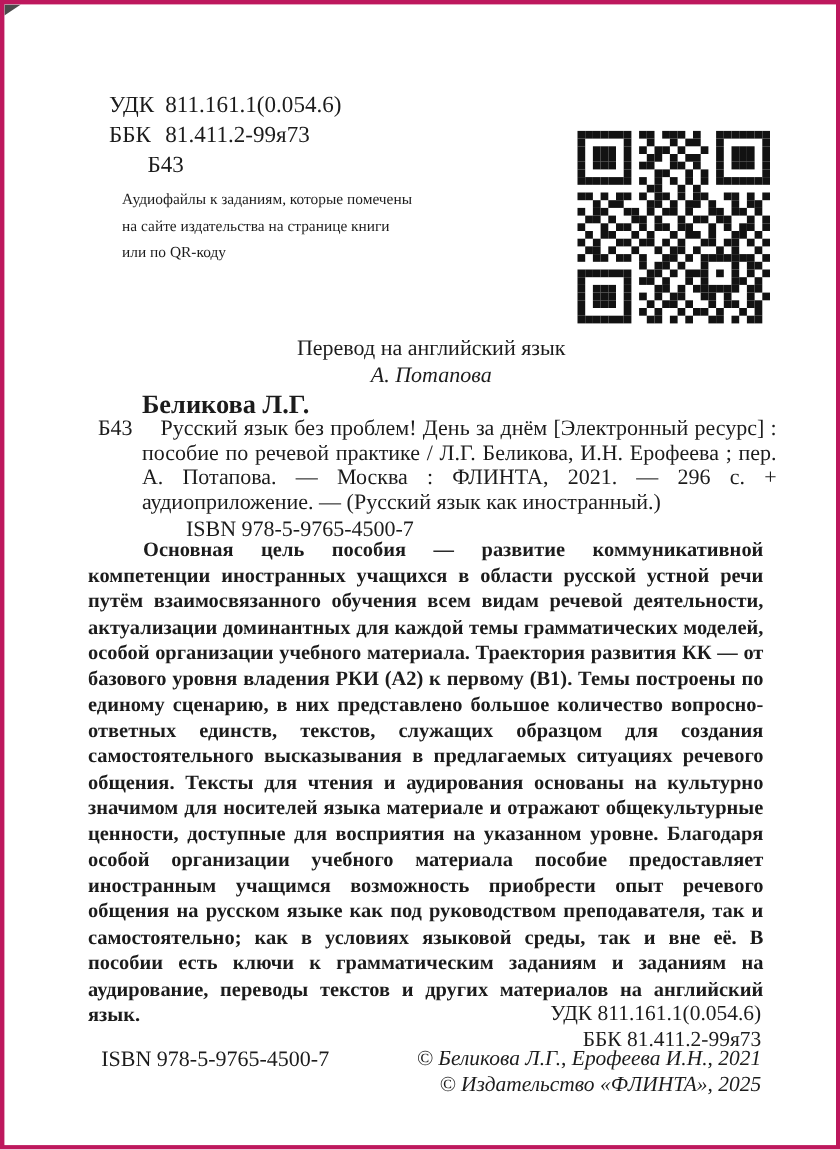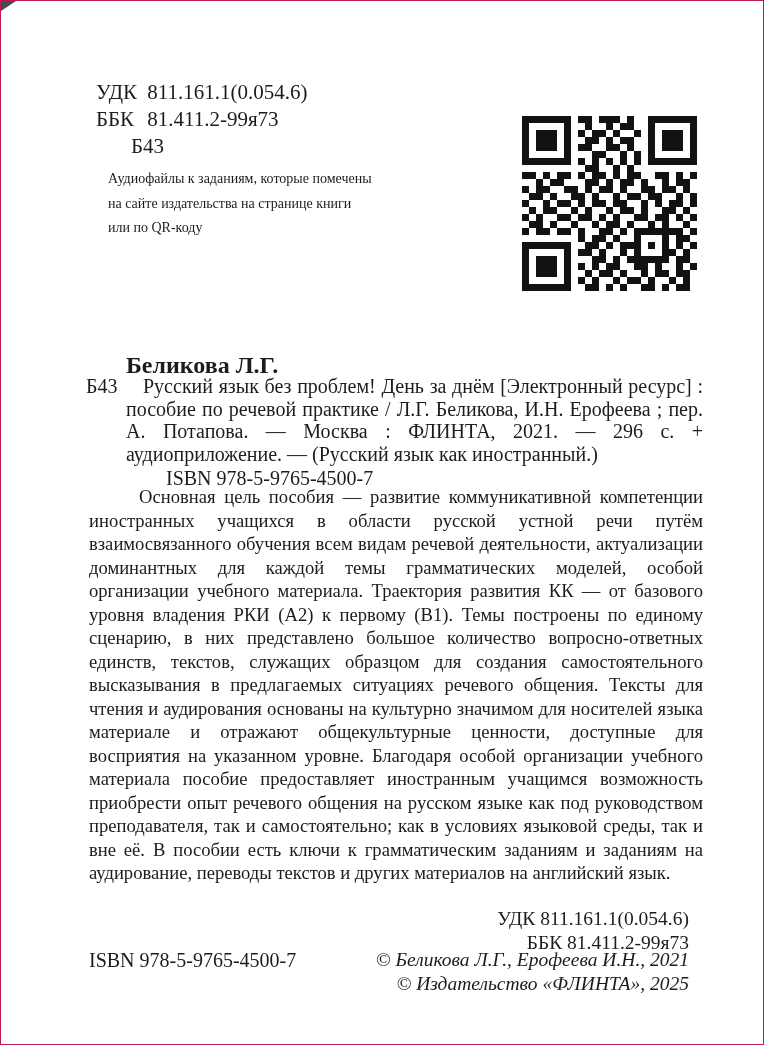--- a/index.html
+++ b/index.html
@@ -1,20 +1,20 @@
 <!DOCTYPE html>
 <html lang="ru"><head>
 <meta charset="utf-8">
 <style>
   html,body{margin:0;padding:0;background:#ffffff;}
   .page{
     position:relative;
     width:764px;height:1045px;
     background:#ffffff;
-    border:1px solid #be185d;
+    border:4px solid #be185d;
     box-sizing:border-box;
     font-family:"Liberation Serif","DejaVu Serif",serif;
     color:#1c1c1c;
     overflow:hidden;
   }
   .corner-artifact{
     position:absolute;top:0;left:0;width:0;height:0;
     border-top:10px solid #4b4b4b;border-right:15px solid transparent;
   }
   
@@ -32,21 +32,21 @@
   
   .translation{position:absolute;left:88px;top:301px;width:600px;text-align:center;font-size:20px;line-height:24px;}
   .translation .translator{font-style:italic;}
   
   .catalog-author{position:absolute;left:125px;top:351px;font-size:24px;font-weight:bold;}
   .catalog-entry{position:absolute;left:85px;top:374px;width:617px;font-size:20px;line-height:22.6px;}
   .catalog-entry .code{position:absolute;left:0;top:0;}
   .catalog-entry .desc{margin:0 0 0 40px;text-align:justify;text-indent:17px;font-family:Liberation Serif, serif;}
   .catalog-isbn{position:absolute;left:165px;top:466px;font-size:20px;}
   
-  .annotation{position:absolute;left:88px;top:484px;width:614px;font-size:18.6px;line-height:23.5px;}
+  .annotation{position:absolute;left:76px;top:484px;width:614px;font-size:18.6px;line-height:23.5px;font-weight:bold;}
   .annotation p{margin:0;text-align:justify;text-indent:50px;}
   
   .footer-codes{position:absolute;left:88px;top:906px;width:600px;text-align:right;font-size:19.5px;line-height:24.4px;white-space:nowrap;}
   
   .bottom-row{position:absolute;left:88px;top:947px;width:600px;display:flex;justify-content:space-between;align-items:flex-start;}
   .bottom-row .isbn-left{font-size:20px;line-height:24.4px;white-space:nowrap;}
   .bottom-row .copyrights{text-align:right;font-size:19.5px;line-height:24.4px;white-space:nowrap;font-style:italic;}
 </style>
 </head>
 <body>
@@ -744,20 +744,24 @@
         <span class="qr-m on"></span>
         <span class="qr-m"></span>
         <span class="qr-m on"></span>
         <span class="qr-m"></span>
         <span class="qr-m on"></span>
         <span class="qr-m on"></span>
         <span class="qr-m"></span>
       </div>
     </div>
 
+  <div class="translation">
+    <div>Перевод на английский язык</div>
+    <div class="translator">А. Потапова</div>
+  </div>
 
   <div class="catalog-author">Беликова Л.Г.</div>
 
   <div class="catalog-entry">
     <span class="code">Б43</span>
     <p class="desc">Русский язык без проблем! День за днём [Электронный ресурс] : пособие по речевой практике / Л.Г. Беликова, И.Н. Ерофеева ; пер. А. Потапова. — Москва : ФЛИНТА, 2021. — 296 с. + аудиоприложение. — (Русский язык как иностранный.)</p>
   </div>
 
   <div class="catalog-isbn">ISBN 978-5-9765-4500-7</div>
 

